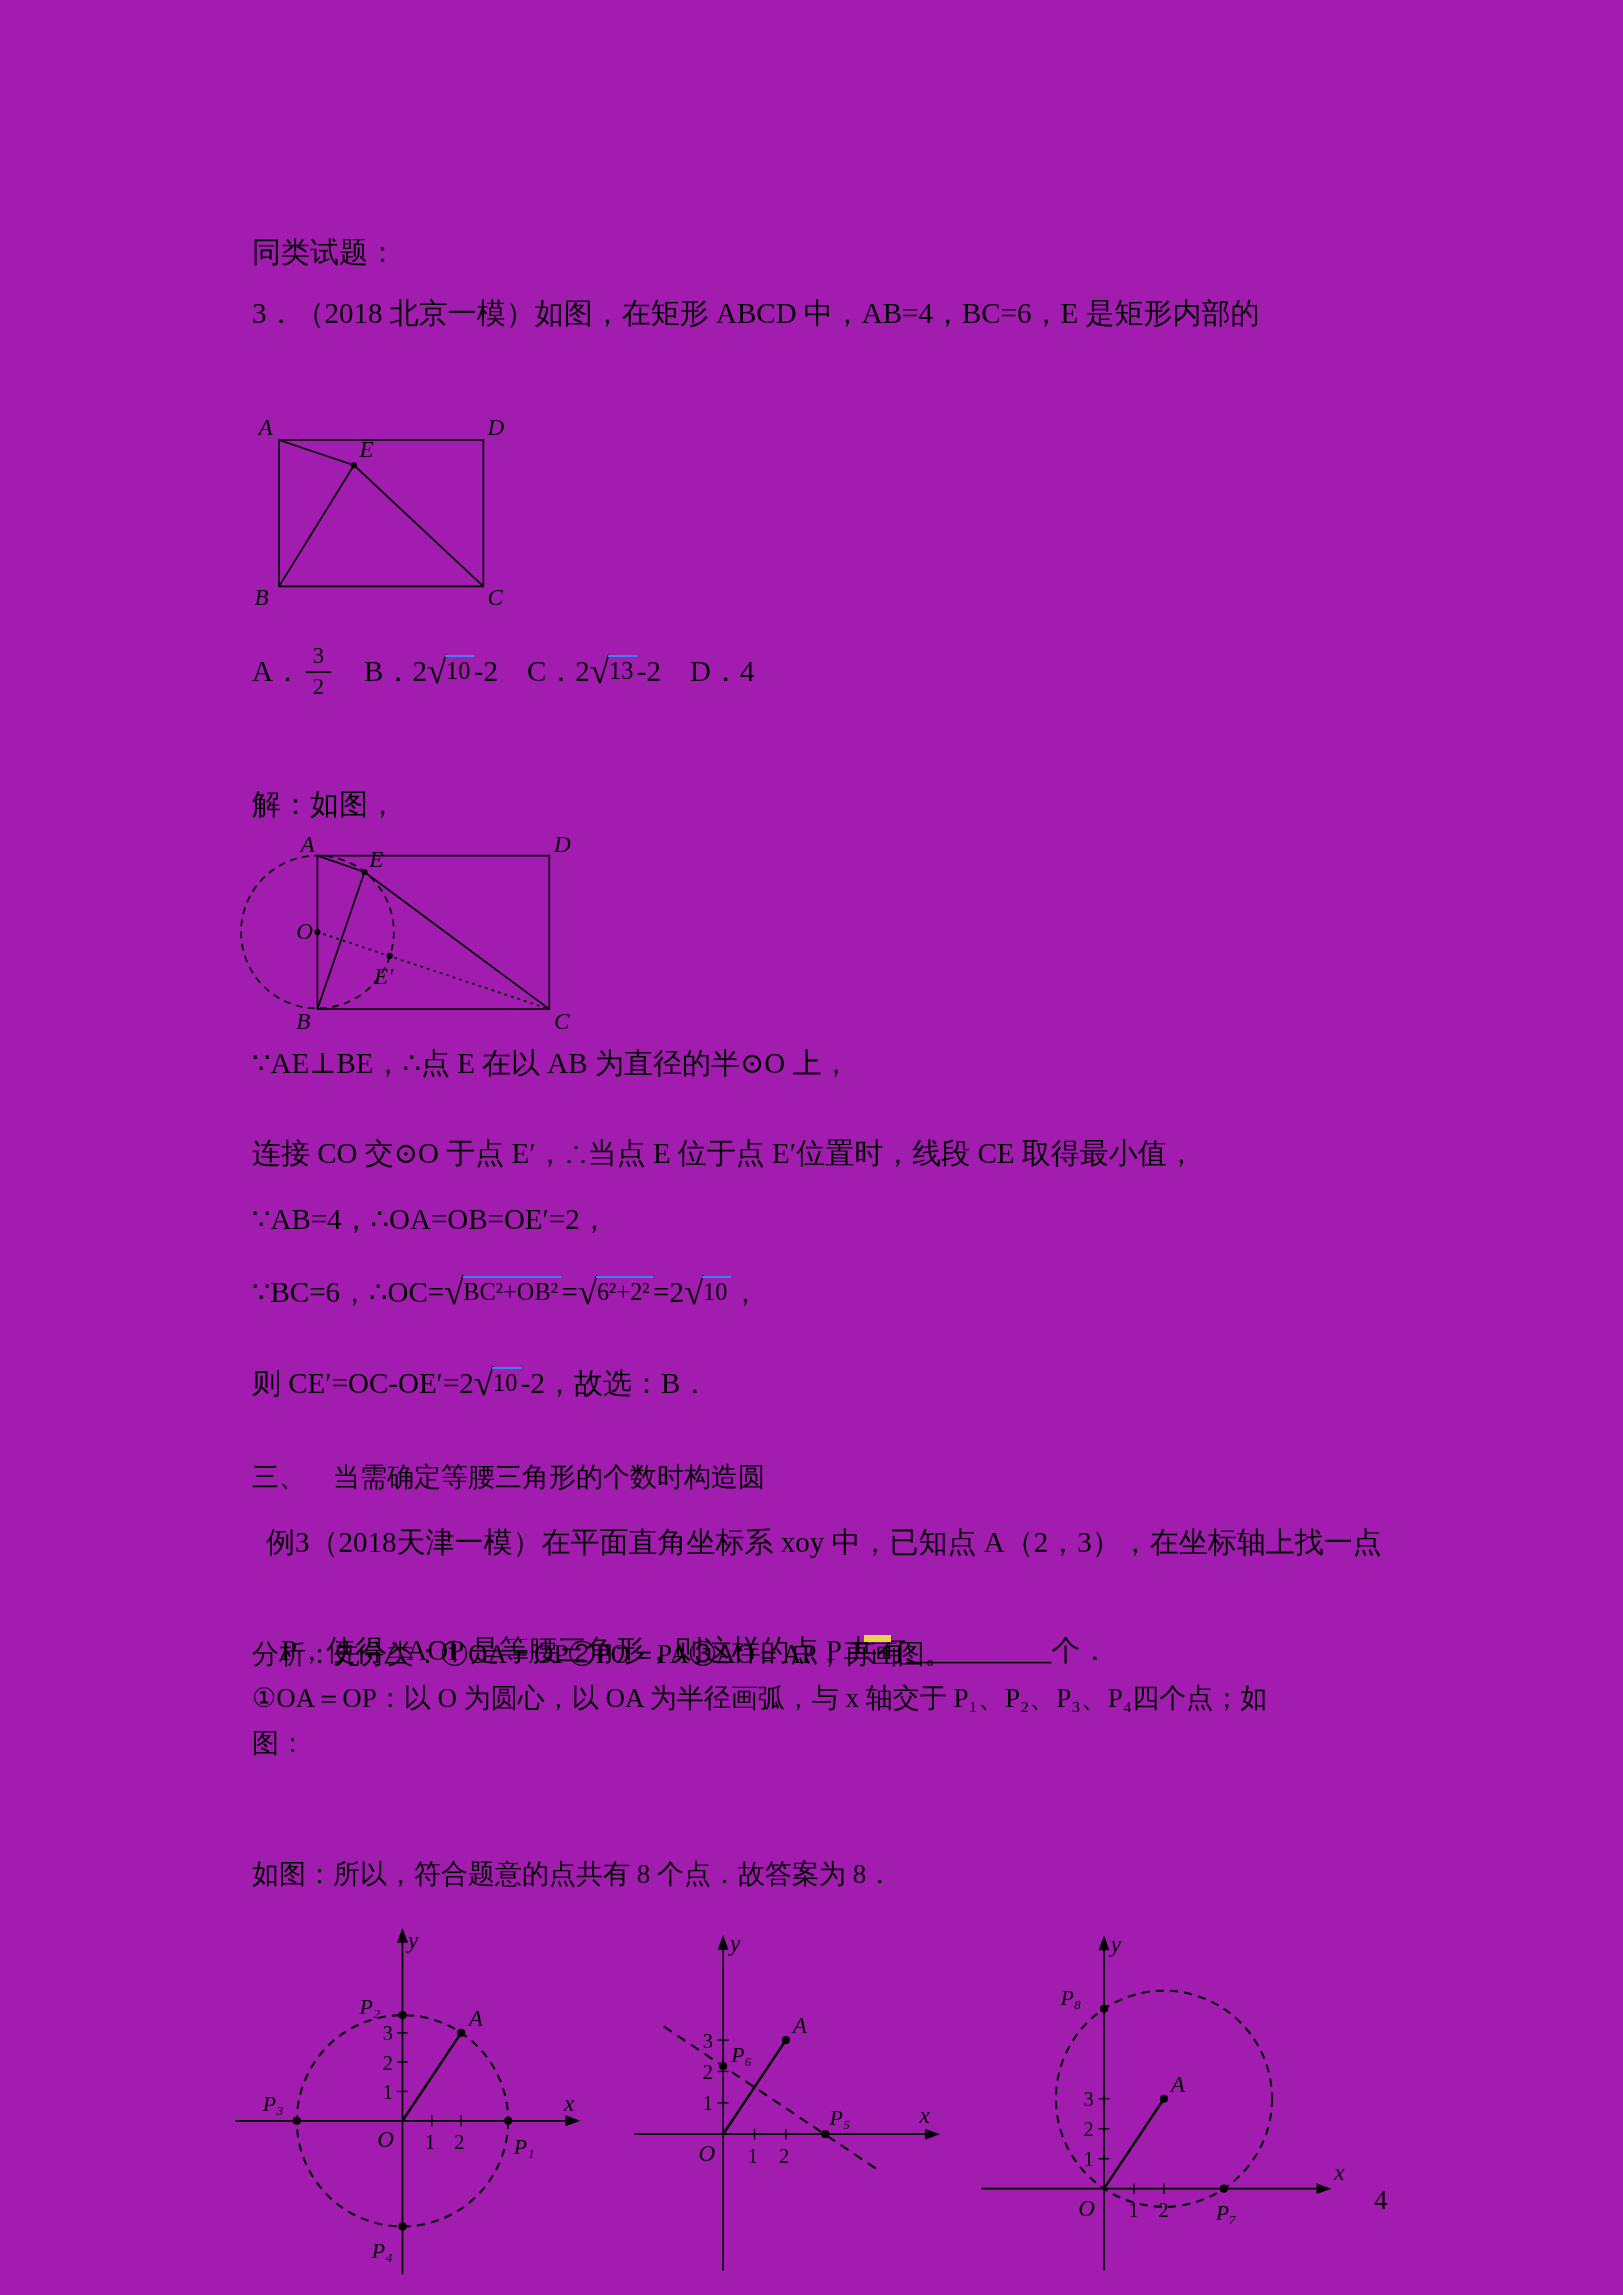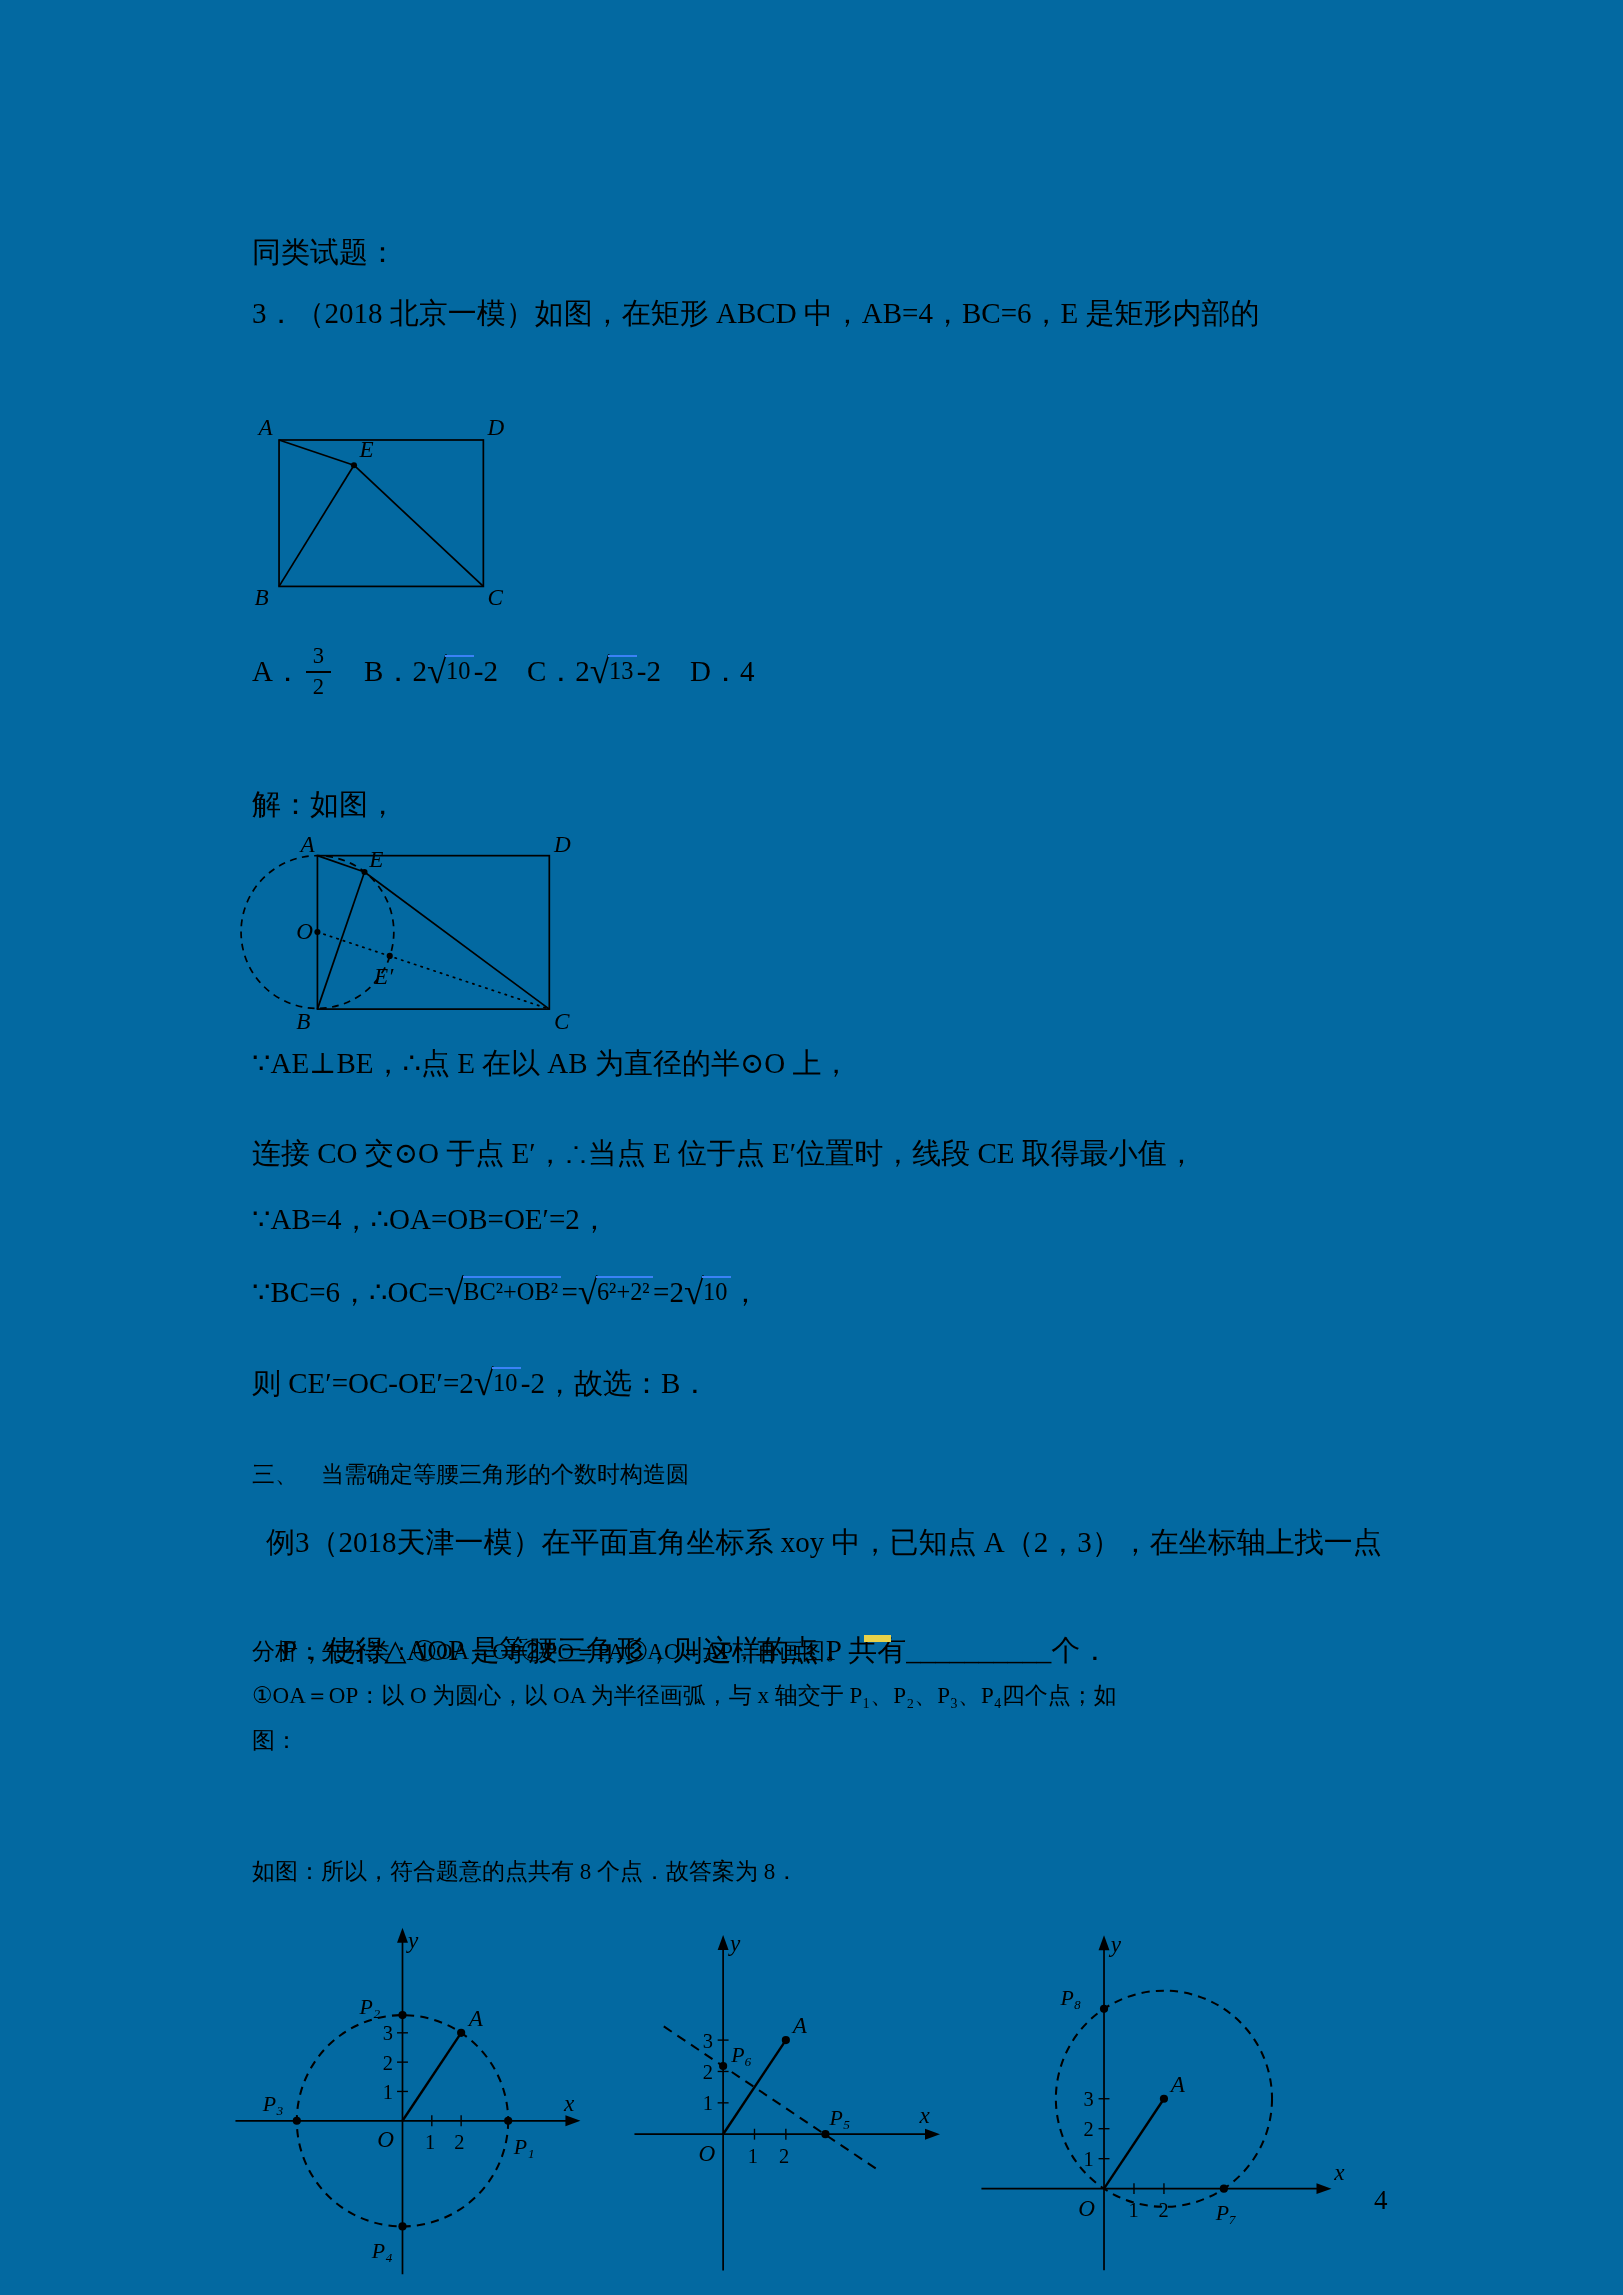--- a/index.html
+++ b/index.html
@@ -1,21 +1,21 @@
 <!DOCTYPE html>
 <html style="font-size:11px"><head>
 <meta charset="utf-8">
 <style>
   * { margin:0; padding:0; box-sizing:border-box; }
   html,body { background:#ffffff; }
   body { font-family:"Liberation Serif","DejaVu Serif",serif; color:#000; }
-  .page { position:relative; width:1623px; height:2295px; background:#0369a1; overflow:hidden; }
+  .page { position:relative; width:1623px; height:2295px; background:#a21caf; overflow:hidden; }
   .line { position:absolute; font-size:29px; line-height:1.4; white-space:pre; }
   .line span { white-space:pre; }
-  .sm { font-size:23px; }
+  .sm { font-size:27px; }
   .math-line { display:flex; align-items:center; }
   .frac { display:inline-flex; flex-direction:column; align-items:center; font-size:0.78em; line-height:1.15; margin:0 4.1px; }
   .frac .num { border-bottom:2px solid #000; padding:0 6.8px 1.4px; }
   .frac .den { padding-top:1.4px; }
   .rad { display:inline-flex; align-items:flex-start; line-height:1; }
   .rad .sqrt { font-size:1.25em; line-height:0.9; }
   .rad .radicand { border-top:2px solid #3b82f6; font-size:0.84em; padding:2px 3.4px 0 0.7px; margin-left:-1.4px; }
   .fig { position:absolute; }
   .fig .lbl { font-family:"Liberation Serif","DejaVu Serif",serif; font-style:italic; font-size:34px; fill:#000; }
   .fig .lbl-sm { font-family:"Liberation Serif","DejaVu Serif",serif; font-style:italic; font-size:32px; fill:#000; }

